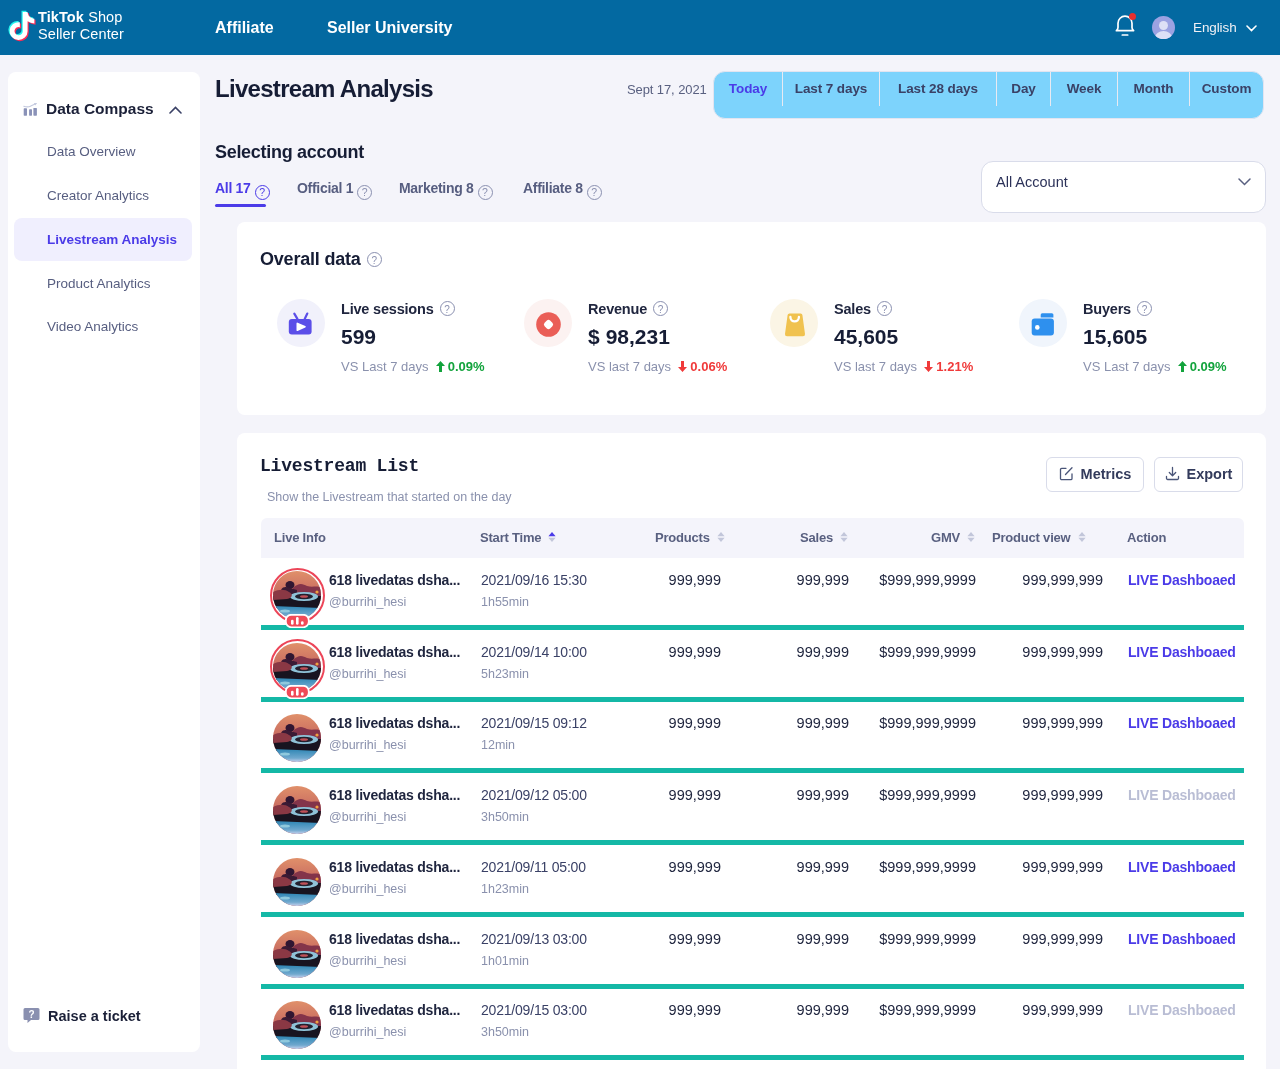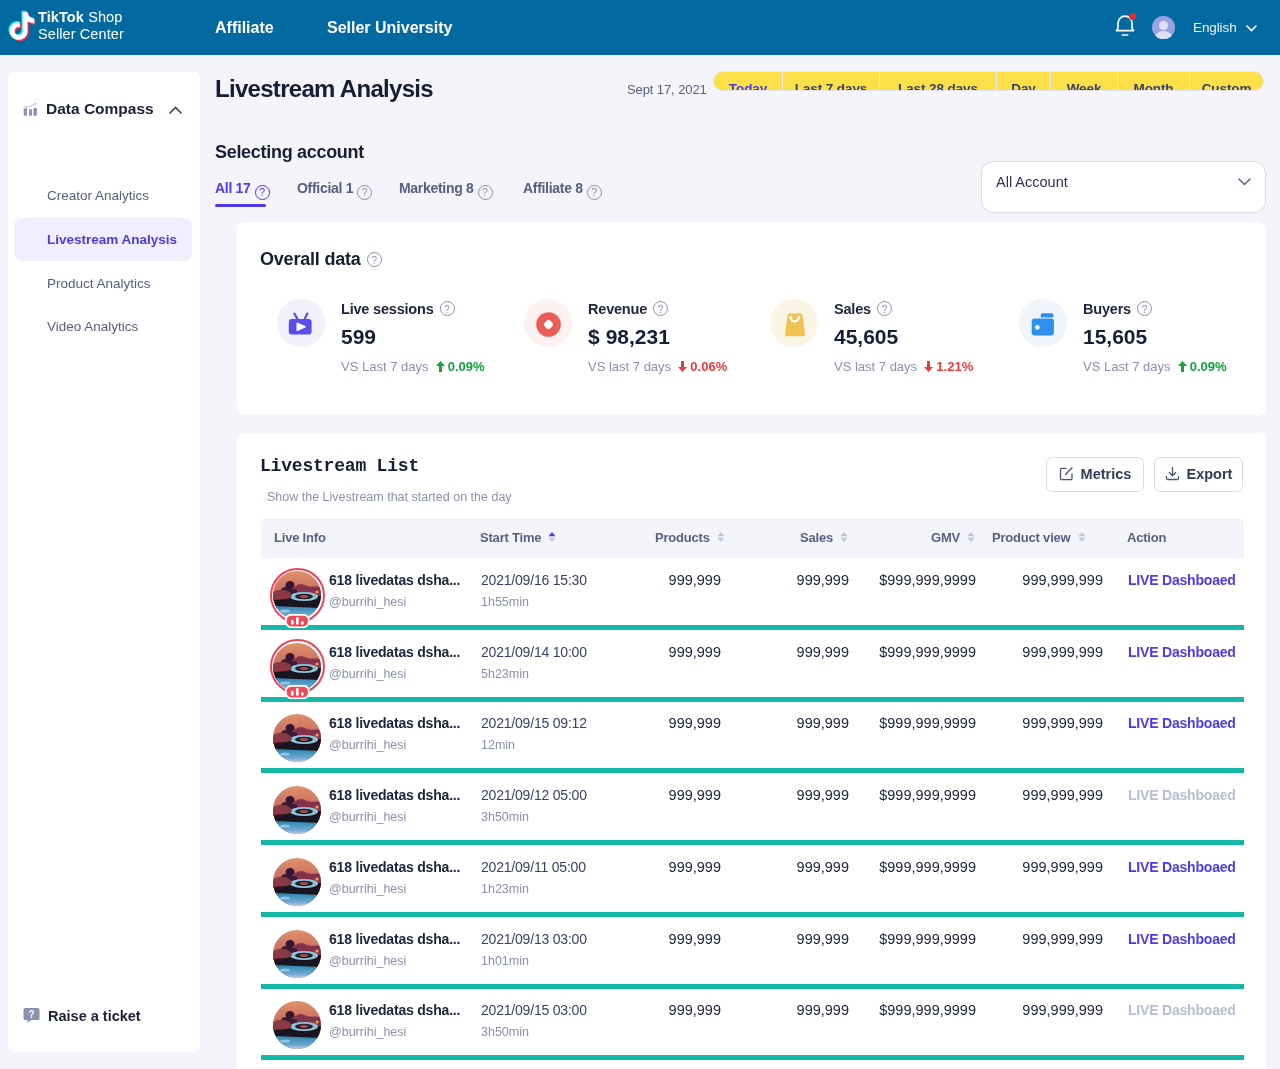--- a/index.html
+++ b/index.html
@@ -26,21 +26,21 @@
 .sidebar { position:absolute; left:8px; top:72px; width:192px; height:980px; background:#fff; border-radius:8px; }
 .side-head { position:absolute; left:0; top:24px; width:192px; height:26px; }
 .side-head .txt { position:absolute; left:38px; top:4px; font-size:15.5px; font-weight:bold; color:#1B2038; }
 .side-item { position:absolute; left:6px; width:178px; height:43px; line-height:43px; font-size:13.5px; color:#575E80; padding-left:33px; }
 .side-item.active { background:#F0EFFE; border-radius:8px; color:#4B3BE8; font-weight:bold; }
 .raise { position:absolute; left:15px; top:935px; font-size:14.5px; font-weight:bold; color:#1B2038; }
 
 
 .main-title { position:absolute; left:215px; top:75px; font-size:24px; font-weight:bold; color:#161D35; letter-spacing:-0.7px; }
 .date-label { position:absolute; left:627px; top:82px; font-size:13px; color:#596080; letter-spacing:-0.1px; }
-.btn-group { position:absolute; left:713px; top:71px; height:20px; display:flex; background:#fde047; border:1px solid #E2E4F0; border-radius:12px; overflow:hidden; }
+.btn-group { position:absolute; left:713px; top:71px; height:48px; display:flex; background:#7dd3fc; border:1px solid #E2E4F0; border-radius:12px; overflow:hidden; }
 .btn-group .bt { height:34px; line-height:34px; font-size:13.5px; font-weight:bold; color:#3A4166; text-align:center; border-left:1px solid #E9EAF2; letter-spacing:-0.1px; }
 .btn-group .bt:first-child { border-left:none; color:#4B3BE8; }
 .sel-account { position:absolute; left:215px; top:142px; font-size:18px; font-weight:bold; color:#161D35; letter-spacing:-0.3px; }
 .tabs { position:absolute; left:215px; top:180px; font-size:14px; }
 .tab { position:absolute; top:0; color:#575E80; font-weight:bold; white-space:nowrap; letter-spacing:-0.3px; }
 .tab .q { display:inline-block; width:15px; height:15px; border:1.4px solid #8A90B0; border-radius:50%; color:#8A90B0; font-size:10.5px; text-align:center; line-height:13px; font-weight:normal; margin-left:4px; vertical-align:-2.5px; letter-spacing:0; }
 .tab.active { color:#4B3BE8; }
 .tab.active .q { border-color:#4B3BE8; color:#4B3BE8; }
 .tab-underline { position:absolute; left:215px; top:203.5px; width:51px; height:3.8px; background:#4B3BE8; border-radius:2px; }
 .dropdown { position:absolute; left:981px; top:161px; width:285px; height:52px; background:#fff; border:1px solid #D9DCEA; border-radius:12px;padding-left:8px; }
@@ -115,20 +115,21 @@
       <rect x="6.1" y="7.3" width="2.9" height="6.4" rx="0.6" fill="#8A92B8"></rect>
       <rect x="10.4" y="6" width="3.5" height="7.7" rx="0.6" fill="#8A92B8"></rect>
       <path d="M0.8 4.2 C3.5 5.2 5.5 5.2 7.5 4.2 C9.5 3.2 11 2.4 13.2 1.6" stroke="#C3C9DE" stroke-width="1.1" fill="none" stroke-linecap="round"></path>
       <path d="M10.8 0.9 L13.9 1.3 L12.2 3.4 Z" fill="#C3C9DE"></path>
     </svg>
     <span class="txt">Data Compass</span>
     <svg style="position:absolute;left:161px;top:10px" width="13" height="9" viewBox="0 0 13 9" fill="none" stroke="#3A4166" stroke-width="1.6" stroke-linecap="round">
         <path d="M1 7 L6.5 1.5 L12 7"></path>
       </svg>
   </div>
+  <div class="side-item" style="top:58px">Data Overview</div>
   <div class="side-item" style="top:102px">Creator Analytics</div>
   <div class="side-item active" style="top:146px">Livestream Analysis</div>
   <div class="side-item" style="top:190px">Product Analytics</div>
   <div class="side-item" style="top:233px">Video Analytics</div>
   <div class="raise"><svg style="vertical-align:-3px;margin-right:8px" width="17" height="17" viewBox="0 0 17 17">
         <path d="M2 1 L15 1 Q16.5 1 16.5 2.5 L16.5 11.5 Q16.5 13 15 13 L8 13 L4.5 16 L4.5 13 L2 13 Q0.5 13 0.5 11.5 L0.5 2.5 Q0.5 1 2 1 Z" fill="#8A90B0"></path>
         <text x="8.5" y="10.5" text-anchor="middle" font-size="10" font-weight="bold" fill="#fff" font-family="Liberation Sans,sans-serif">?</text>
       </svg>Raise a ticket</div>
 </div>
 

